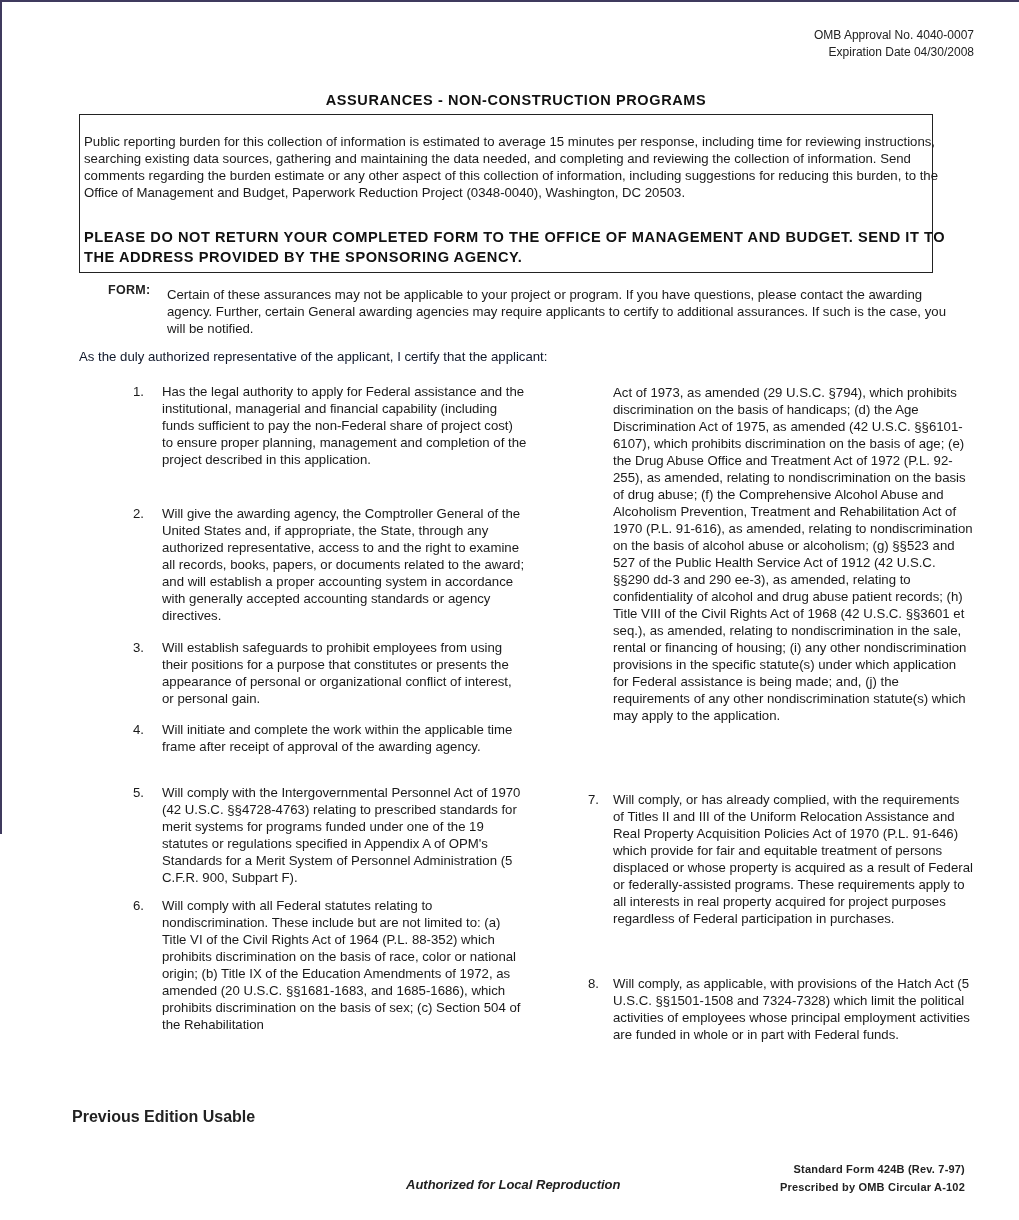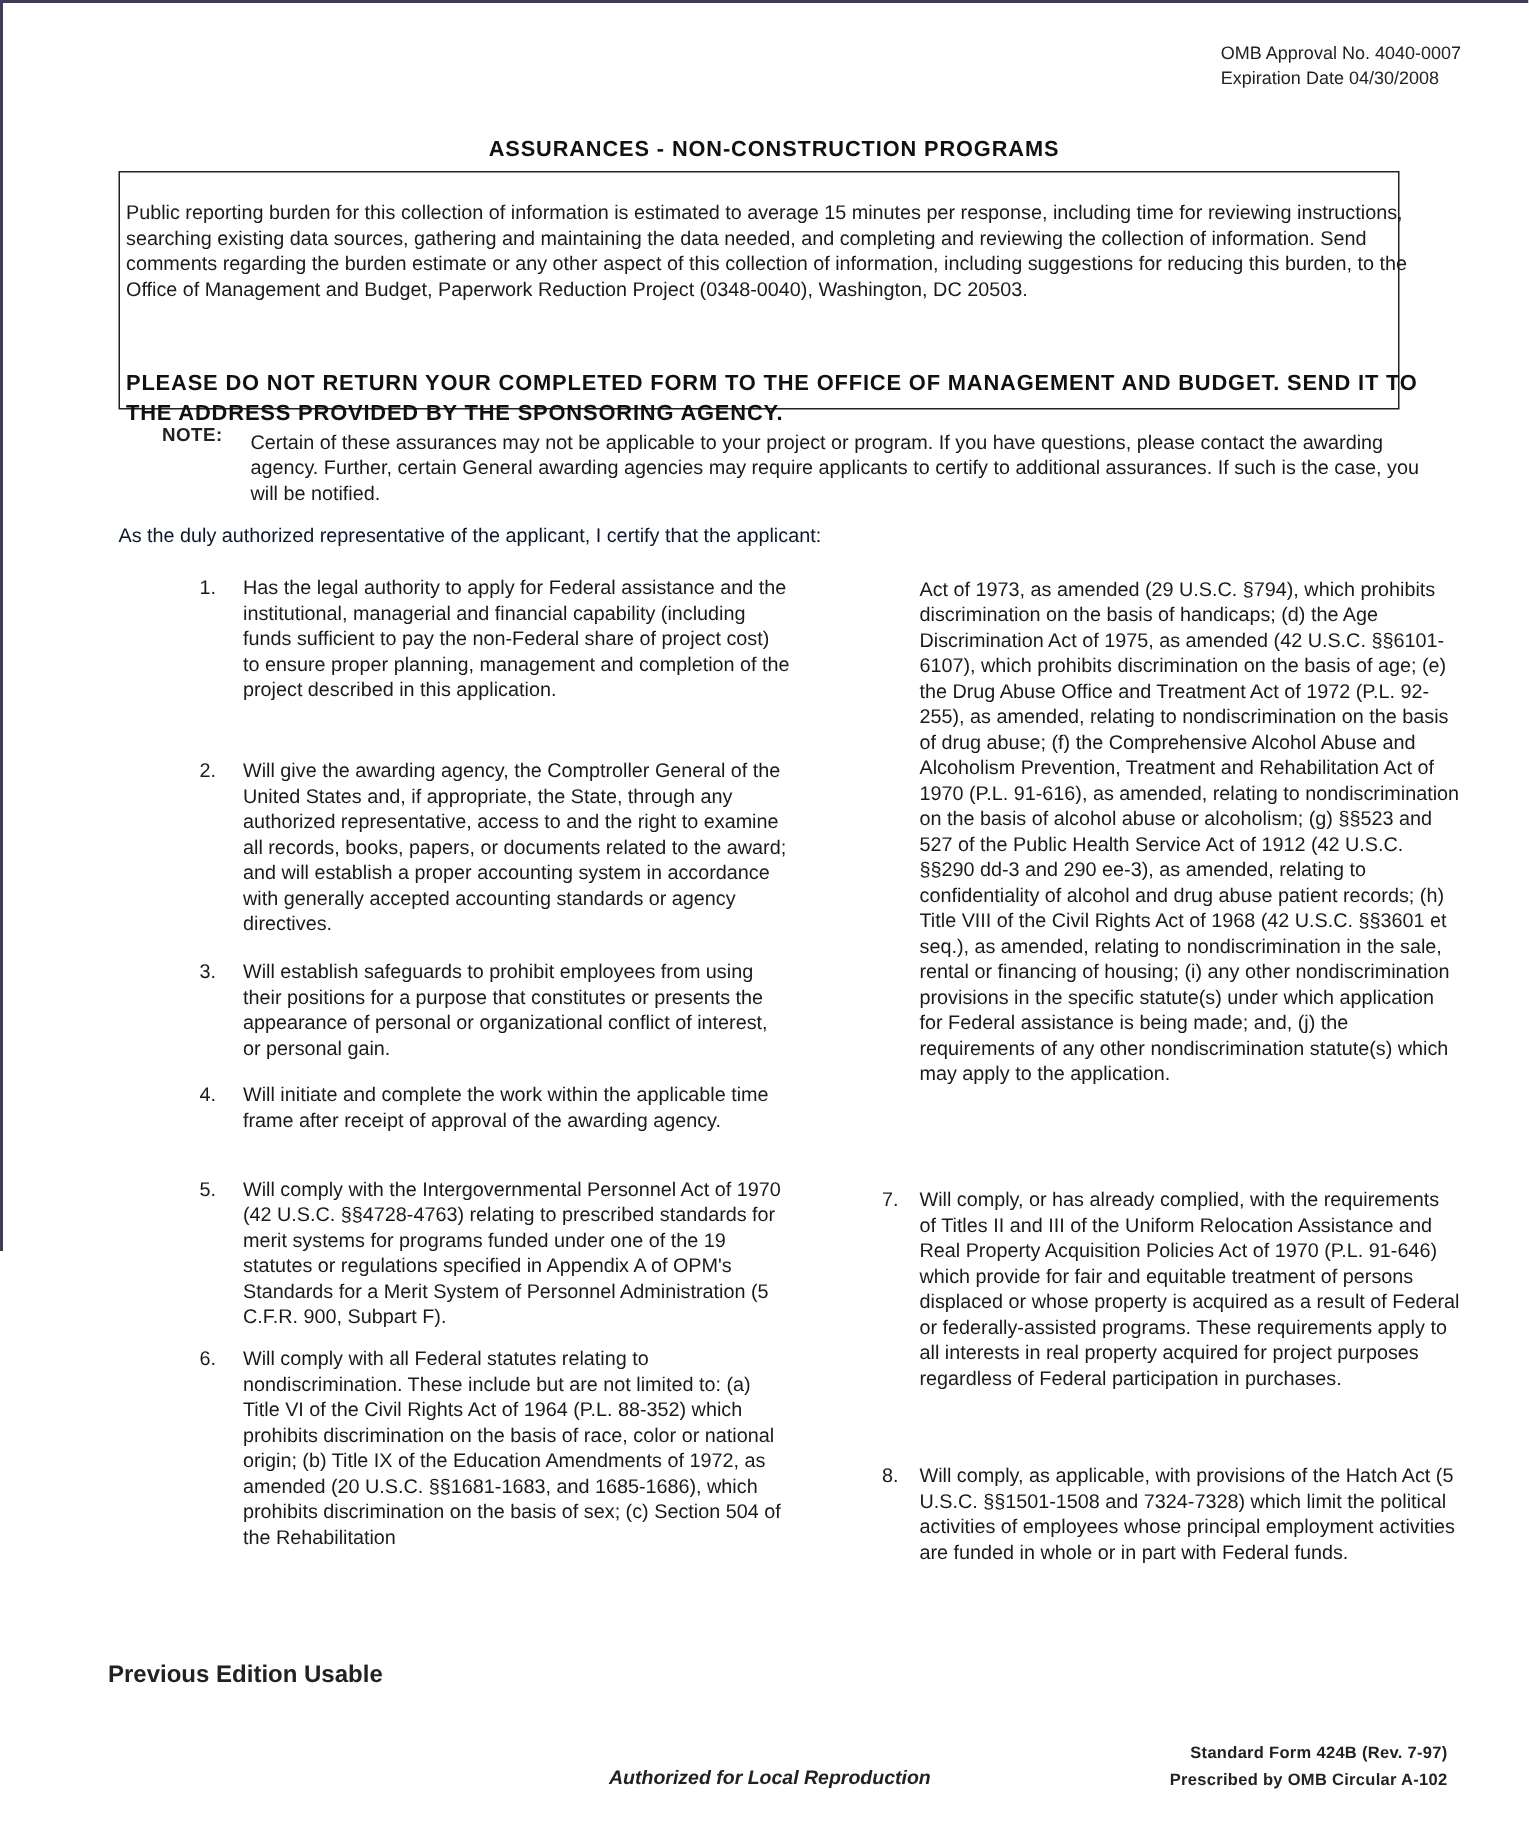--- a/index.html
+++ b/index.html
@@ -18,21 +18,21 @@
     .frame-top {
       position: absolute; left: 0; top: 0; width: 1019px; height: 2px;
       background: #3f3a5e;
     }
     .frame-left {
       position: absolute; left: 0; top: 0; width: 2px; height: 834px;
       background: #3f3a5e;
     }
     .omb {
       position: absolute; right: 45px; top: 27px;
-      text-align: left; font-size: 12px; line-height: 17px;
+      text-align: right; font-size: 12px; line-height: 17px;
       color: #222;
     }
     .omb div { white-space: nowrap; }
     .title {
       position: absolute; left: 0; top: 92px; width: 1032px;
       text-align: center; font-size: 14.5px; font-weight: bold;
       letter-spacing: 0.6px; color: #111;
     }
     .burden-box {
       position: absolute; left: 79px; top: 114px;
@@ -40,21 +40,21 @@
       border: 1px solid #222;
       box-sizing: border-box;
     }
     .burden-text {
       position: absolute; left: 4px; top: 18px; width: 890px;
       font-size: 13.2px; line-height: 17px; color: #1a1a1a;
     }
     .warning-text {
       position: absolute; left: 4px; top: 112px; width: 890px;
       font-size: 14.6px; font-weight: bold; line-height: 20px;
-      letter-spacing: 0.55px; color: #111; margin-top: 19px;
+      letter-spacing: 0.55px; color: #111;
     }
     .note-label {
       position: absolute; left: 108px; top: 283px;
       font-size: 12.5px; font-weight: bold; letter-spacing: 0.3px; color: #222;
     }
     .note-text {
       position: absolute; left: 167px; top: 286px; width: 800px;
       font-size: 13.2px; line-height: 17px; color: #1a1a1a;
     }
     .certify {
@@ -101,21 +101,21 @@
   <div>Expiration Date 04/30/2008</div>
 </div>
 
 <div class="title">ASSURANCES - NON-CONSTRUCTION PROGRAMS</div>
 
 <div class="burden-box">
   <div class="burden-text">Public reporting burden for this collection of information is estimated to average 15 minutes per response, including time for reviewing instructions, searching existing data sources, gathering and maintaining the data needed, and completing and reviewing the collection of information. Send comments regarding the burden estimate or any other aspect of this collection of information, including suggestions for reducing this burden, to the Office of Management and Budget, Paperwork Reduction Project (0348-0040), Washington, DC 20503.</div>
   <div class="warning-text">PLEASE DO NOT RETURN YOUR COMPLETED FORM TO THE OFFICE OF MANAGEMENT AND BUDGET.  SEND IT TO THE ADDRESS PROVIDED BY THE SPONSORING AGENCY.</div>
 </div>
 
-<div class="note-label">NOTE:</div>
+<div class="note-label">FORM:</div>
 <div class="note-text">Certain of these assurances may not be applicable to your project or program. If you have questions, please contact the awarding agency. Further, certain General awarding agencies may require applicants to certify to additional assurances. If such is the case, you will be notified.</div>
 
 <div class="certify">As the duly authorized representative of the applicant, I certify that the applicant:</div>
 
 <div class="item left-col" style="left:133px; top:383px;">
   <span class="num">1.</span>
   <span class="body">Has the legal authority to apply for Federal assistance and the institutional, managerial and financial capability (including funds sufficient to pay the non-Federal share of project cost) to ensure proper planning, management and completion of the project described in this application.</span>
 </div>
 
 <div class="item left-col" style="left:133px; top:505px;">

